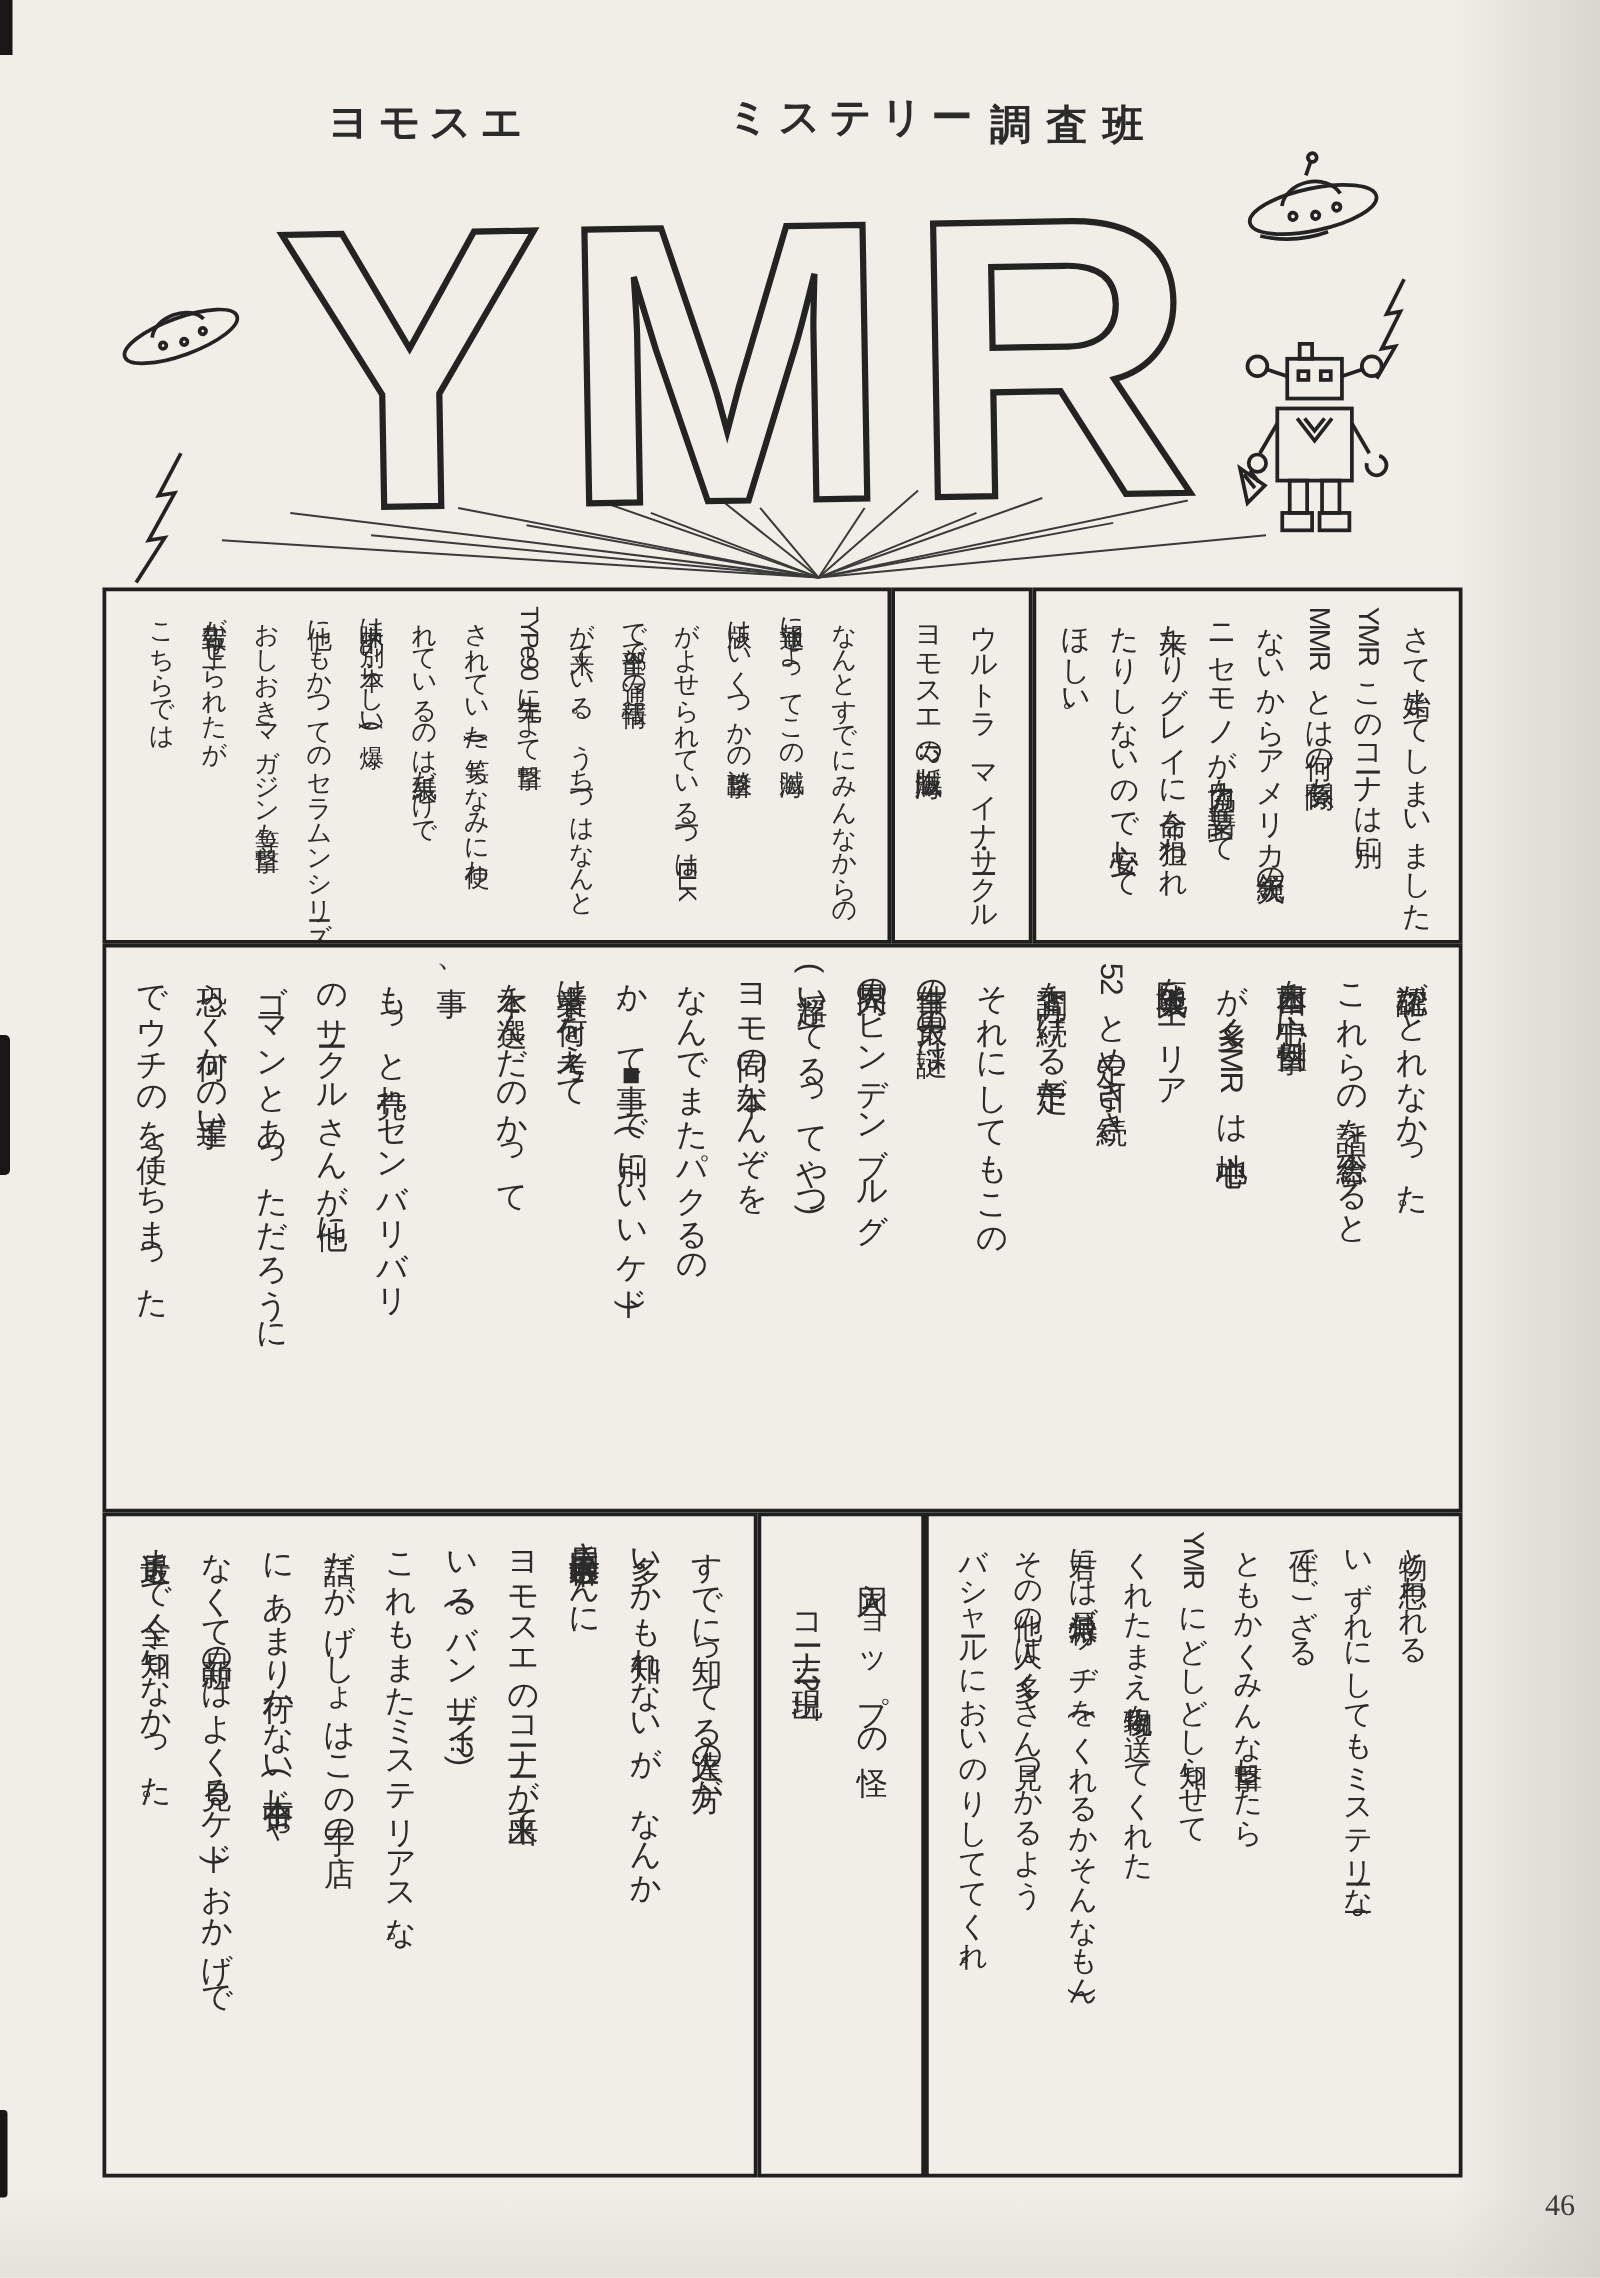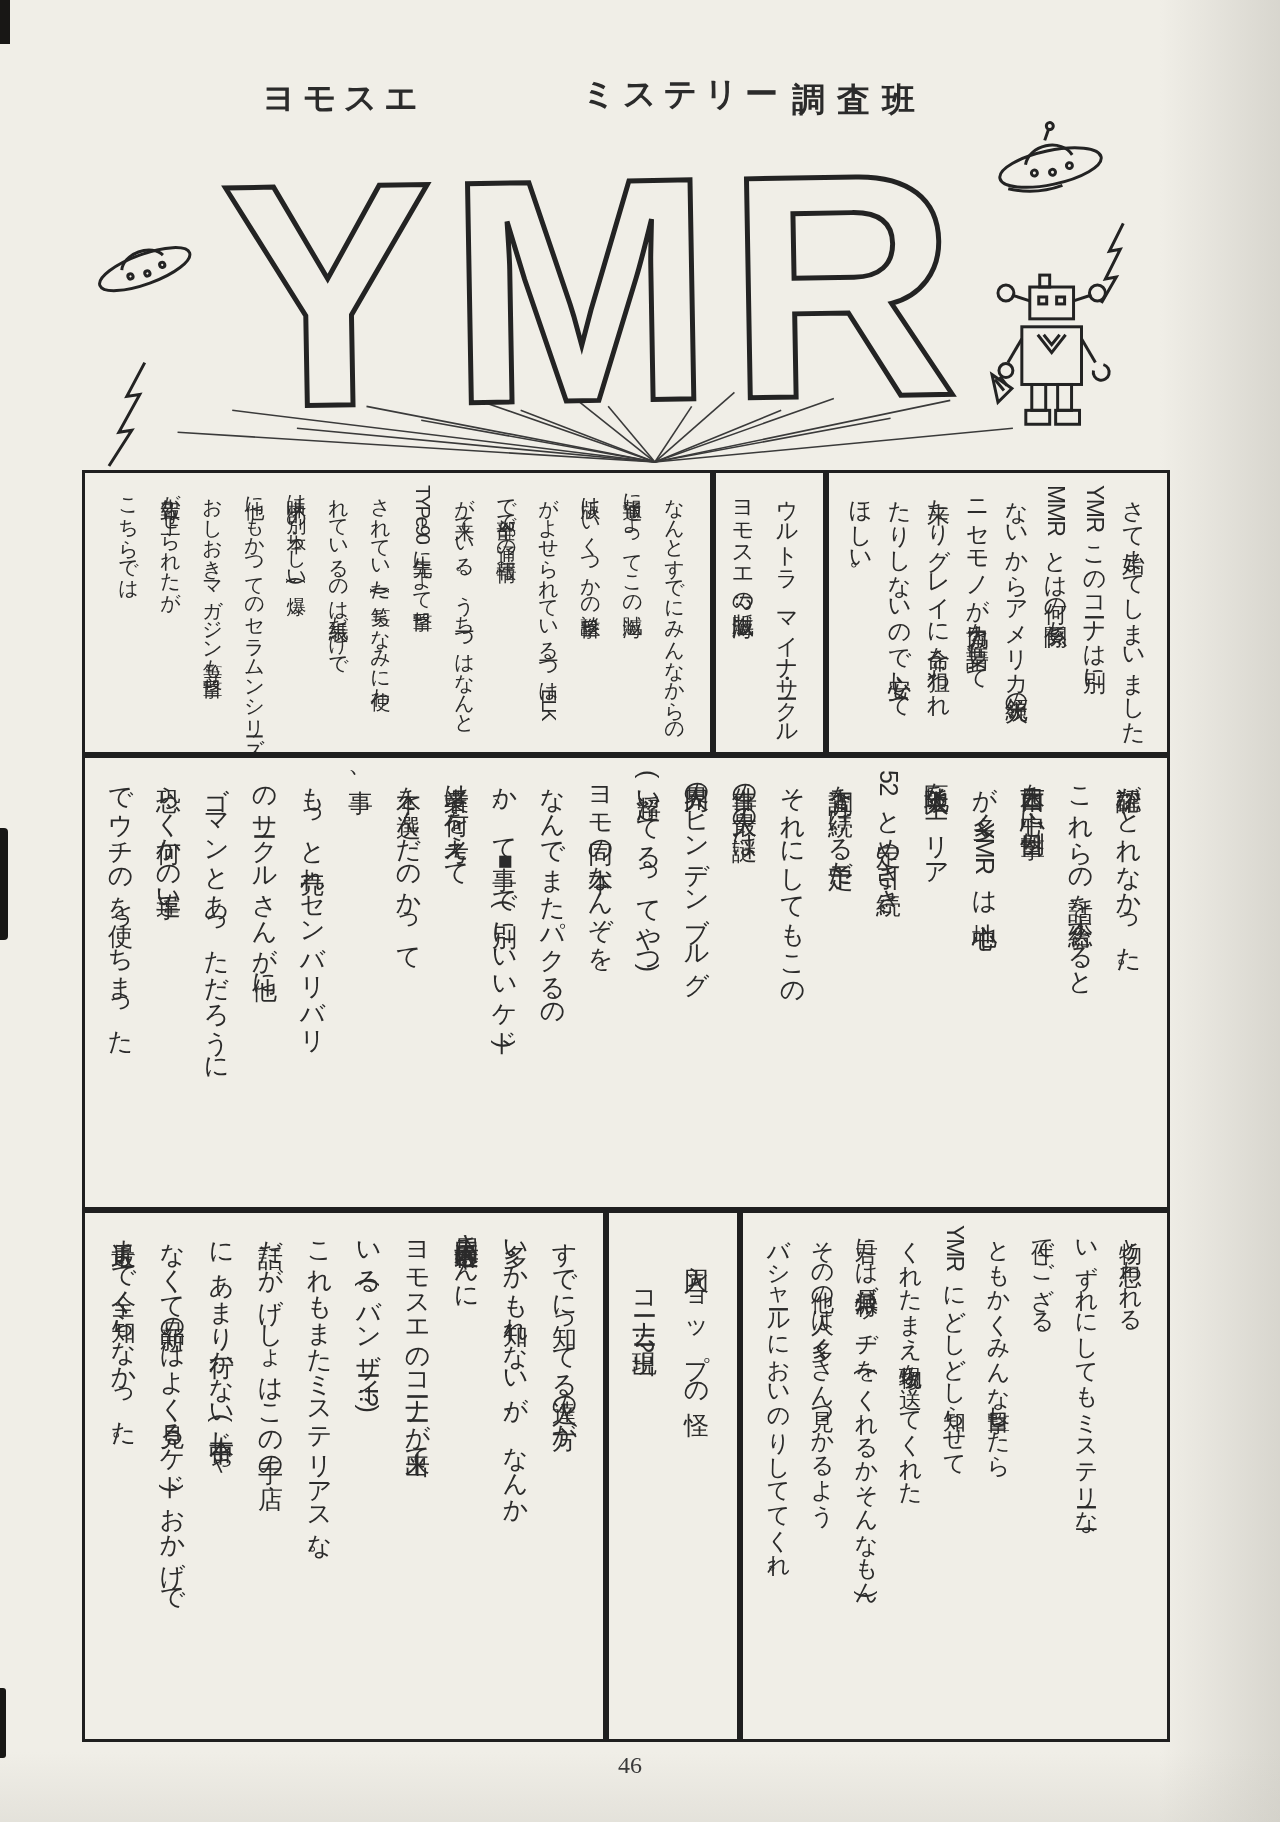--- a/index.html
+++ b/index.html
@@ -34,21 +34,21 @@
   .r1{top:470px;height:285px;}
   .p-r1-left {left:82px; width:631px;font-size:20px;letter-spacing:-2.5px;line-height:42px;}
   .p-r1-mid  {left:713px;width:113px;font-size:22px;letter-spacing:-2px;  line-height:44px;}
   .p-r1-right{left:826px;width:344px;font-size:23px;letter-spacing:-1.5px;line-height:39px;}
   .p-r2{left:82px;top:755px;width:1088px;height:455px;font-size:25px;letter-spacing:-1.5px;line-height:48px;}
   .r3{top:1210px;height:532px;}
   .p-r3-left {left:82px; width:524px;font-size:25px;letter-spacing:-2px;line-height:49px;}
   .p-r3-mid  {left:606px;width:134px;font-size:25px;letter-spacing:0;   line-height:52px;}
   .p-r3-right{left:740px;width:430px;font-size:23px;letter-spacing:-2px;line-height:44px;}
 
-  .page-number{position:absolute;left:0;top:1752px;width:1260px;text-align:center;
+  .page-number{position:absolute;left:0;top:1752px;width:1260px;text-align:right;
     font-size:24px;color:#3a3a3a;font-family:"Liberation Serif", serif;}
 </style>
 </head>
 <body>
 
 <div class="scan-right"></div>
 <div class="scan-bottom"></div>
 <div class="edge-mark em1"></div>
 <div class="edge-mark em2"></div>
 <div class="edge-mark em3"></div>

